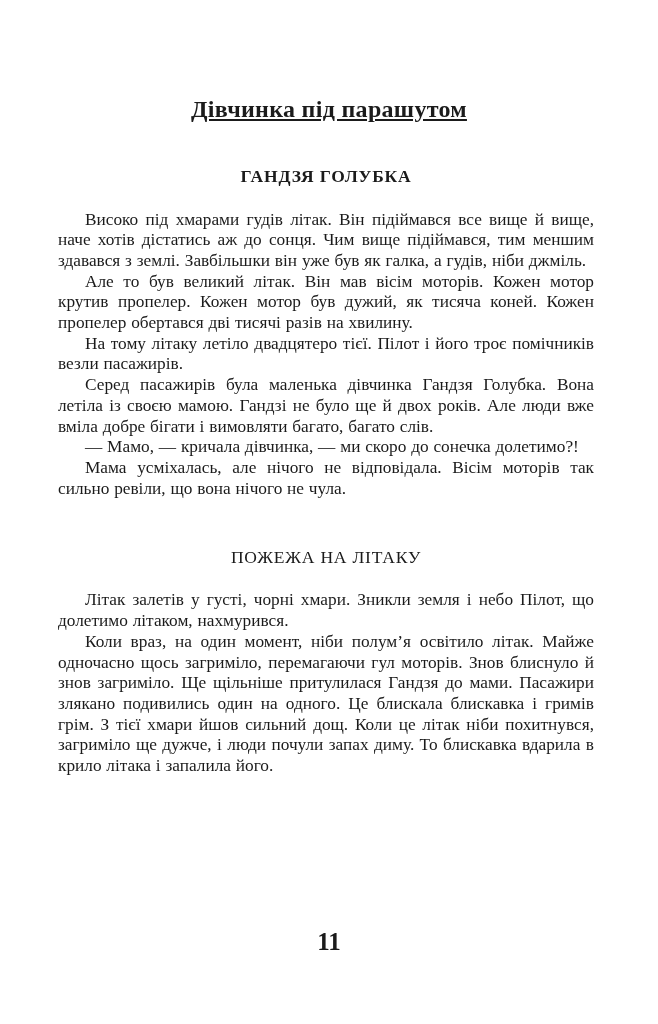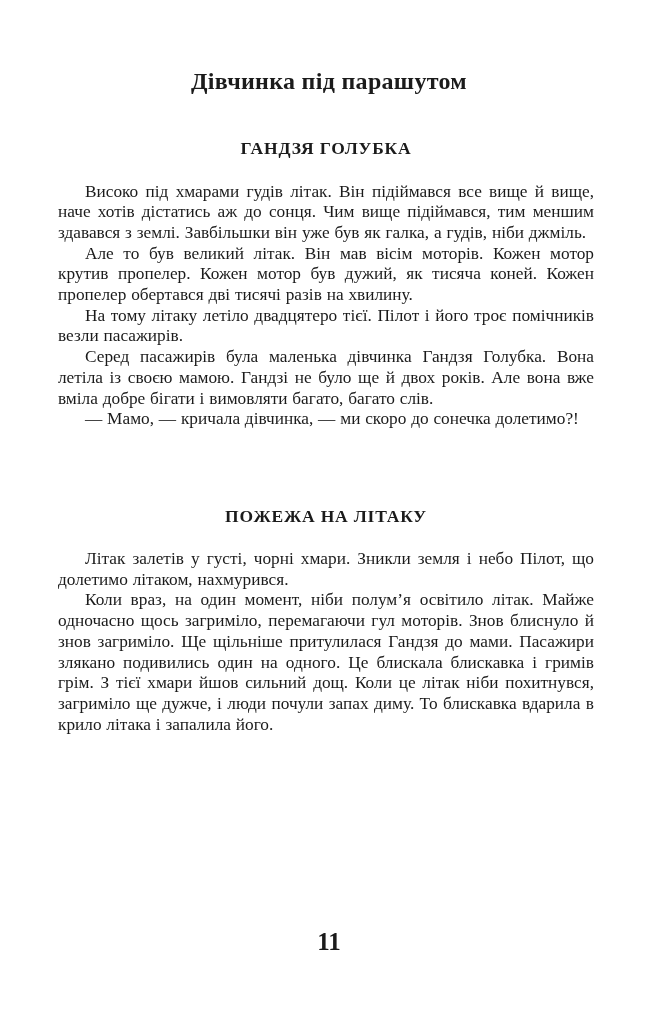--- a/index.html
+++ b/index.html
@@ -13,40 +13,41 @@
     height: 1024px;
     margin: 0 auto;
     background: #ffffff;
     color: #1b1b1b;
     font-family: "Liberation Serif", "DejaVu Serif", serif;
     overflow: hidden;
     box-sizing: border-box;
   }
   .chapter-title {
     margin: 0;
-    padding-top: 68px;
+    padding-top: 96px;
     text-align: center;
     font-size: 24px;
     font-weight: 700;
     letter-spacing: 0.3px;
     line-height: 1.1;
+    text-decoration: underline;
   }
   .text-block {
     padding: 0 64px 0 58px;
   }
   .story-heading {
     margin: 0 0 23px 0;
     text-align: center;
     font-weight: 400;
     font-size: 17.5px;
     letter-spacing: 0.8px;
     line-height: 1.15;
   }
   .story-1 .story-heading { margin-top: 44px; font-weight: bold; }
-  .story-2 .story-heading { margin-top: 76px; font-weight: bold; }
+  .story-2 .story-heading { margin-top: 48px; }
   .story p {
     margin: 0;
     font-size: 17.3px;
     line-height: 20.7px;
     text-align: justify;
     text-indent: 27px;
     word-spacing: 0.5px;
   }
   .page-number {
     position: absolute;
@@ -66,22 +67,23 @@
 
   <h1 class="chapter-title">Дівчинка під парашутом</h1>
 
   <div class="text-block">
 
     <section class="story story-1">
       <h2 class="story-heading">ГАНДЗЯ ГОЛУБКА</h2>
       <p>Високо під хмарами гудів літак. Він підіймався все вище й вище, наче хотів дістатись аж до сонця. Чим вище підіймався, тим меншим здавався з землі. Завбільшки він уже був як галка, а гудів, ніби джміль.</p>
       <p>Але то був великий літак. Він мав вісім моторів. Кожен мотор крутив пропелер. Кожен мотор був дужий, як тисяча коней. Кожен пропелер обертався дві тисячі разів на хвилину.</p>
       <p>На тому літаку летіло двадцятеро тієї. Пілот і його троє помічників везли пасажирів.</p>
-      <p>Серед пасажирів була маленька дівчинка Гандзя Голубка. Вона летіла із своєю мамою. Гандзі не було ще й двох років. Але вона вже вміла добре бігати і вимовляти багато, багато слів.</p>
+      <p>Серед пасажирів була маленька дівчинка Гандзя Голубка. Вона летіла із своєю мамою. Гандзі не було ще й двох років. Але люди вже вміла добре бігати і вимовляти багато, багато слів.</p>
       <p>— Мамо, — кричала дівчинка, — ми скоро до сонечка долетимо?!</p>
+      <p>Мама усміхалась, але нічого не відповідала. Вісім моторів так сильно ревіли, що вона нічого не чула.</p>
     </section>
 
     <section class="story story-2">
       <h2 class="story-heading">ПОЖЕЖА НА ЛІТАКУ</h2>
       <p>Літак залетів у густі, чорні хмари. Зникли земля і небо Пілот, що долетимо літаком, нахмурився.</p>
       <p>Коли враз, на один момент, ніби полум’я освітило літак. Майже одночасно щось загриміло, перемагаючи гул моторів. Знов блиснуло й знов загриміло. Ще щільніше притулилася Гандзя до мами. Пасажири злякано подивились один на одного. Це блискала блискавка і гримів грім. З тієї хмари йшов сильний дощ. Коли це літак ніби похитнувся, загриміло ще дужче, і люди почули запах диму. То блискавка вдарила в крило літака і запалила його.</p>
     </section>
 
   </div>
 

